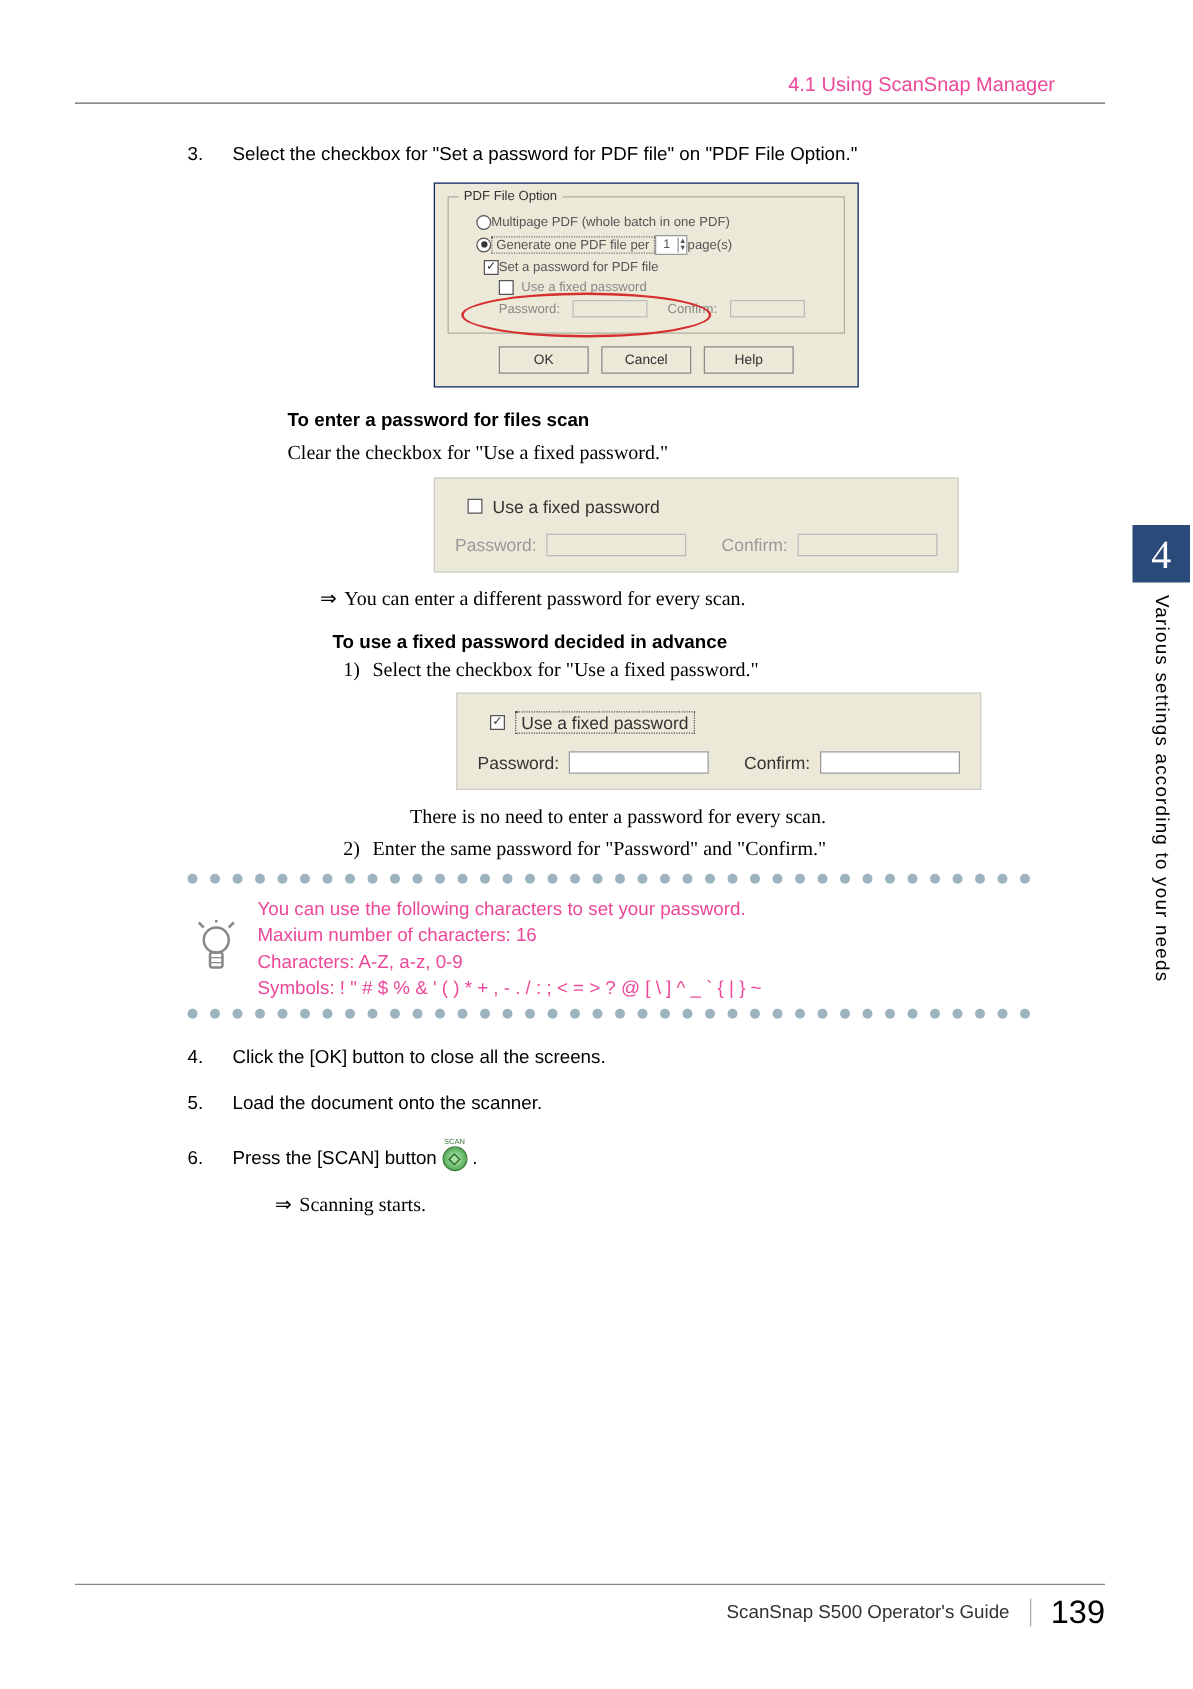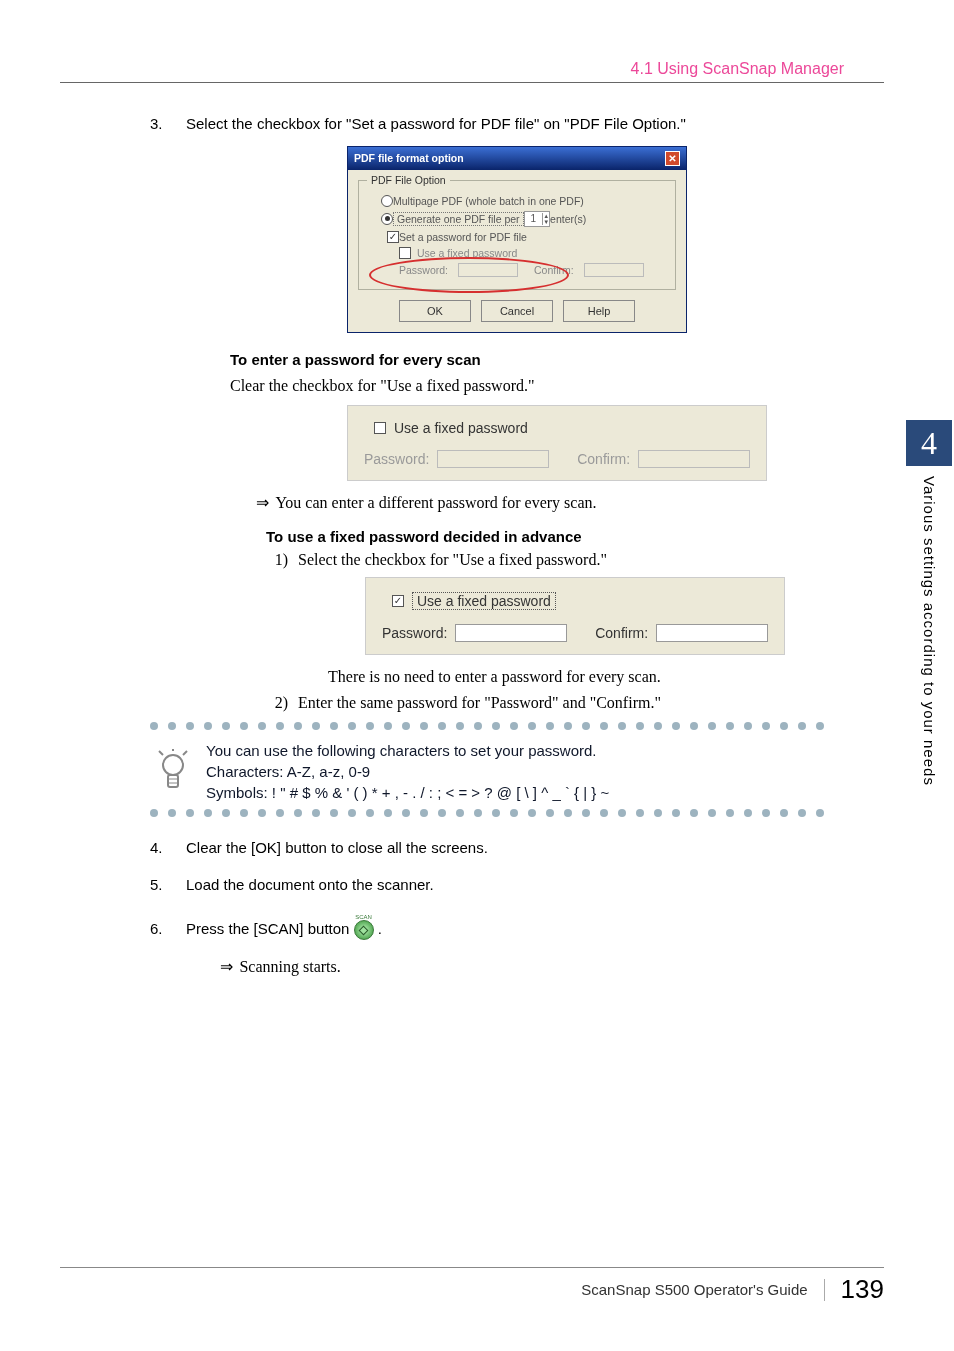--- a/index.html
+++ b/index.html
@@ -117,21 +117,21 @@
 
   .substep-row { display:flex; gap:10px; margin-top:6px; }
   .substep-num { min-width:22px; text-align:right; font-family:"Times New Roman",serif;font-size:16px; }
   .substep-text { flex:1; font-family:"Times New Roman",serif;font-size:16px; }
 
   
   .tip-region { display:flex; align-items:center; gap:14px; margin:10px 0 6px; padding-left:4px; }
   .tip-icon {
     width:38px;height:48px;display:flex;align-items:center;justify-content:center;color:#888;
   }
-  .tip-text { font-size:15px; line-height:1.4; color:#0f172a; }
+  .tip-text { font-size:15px; line-height:1.4; color:#ec4899; }
   .dot-row { display:flex; gap:10px; color:#6b8aa0; font-size:18px; letter-spacing:2px; justify-content:flex-start; padding-left:0; }
   .dot-row span{width:8px;height:8px;border-radius:50%;background:#9db3bf;display:inline-block;}
 
   
   .side-tab {
     position:absolute;
     top:420px;
     right:0;
     width:50px;
     height:520px;
@@ -192,42 +192,38 @@
   <hr class="header-rule">
 
   <div class="content">
 
     <div class="step-row body-text-sans">
       <div class="step-num">3.</div>
       <div class="step-text">Select the checkbox for "Set a password for PDF file" on "PDF File Option."</div>
     </div>
 
     <div class="dialog" style="position:relative;">
-      <div class="titlebar">
-        <span>PDF file format option</span>
-        <span class="close-x">✕</span>
-      </div>
       <div class="dialog-body">
         <div class="fieldset" style="position:relative;">
           <div class="legend">PDF File Option</div>
           <div class="opt-row">
             <span class="radio-empty"></span>
             <span>Multipage PDF (whole batch in one PDF)</span>
           </div>
           <div class="opt-row">
             <span class="radio-filled"></span>
             <span class="dotted">Generate one PDF file per</span>
             <span class="spin">
               <span class="val">1</span>
               <span class="arrows">
                   <span>▲</span>
                   <span>▼</span>
                 </span>
             </span>
-            <span>enter(s)</span>
+            <span>page(s)</span>
           </div>
           <div class="opt-row" style="margin-left:20px;">
             <span class="checkbox-checked"></span>
             <span>Set a password for PDF file</span>
           </div>
           <div class="sub-row">
             <span class="checkbox-empty"></span>
             <span>Use a fixed password</span>
           </div>
           <div class="sub-row" style="margin-top:4px;">
@@ -241,21 +237,21 @@
         </div>
         <div class="btn-row">
           <div class="winbtn">OK</div>
           <div class="winbtn">Cancel</div>
           <div class="winbtn">Help</div>
         </div>
       </div>
     </div>
 
     <div style="margin-left:80px;">
-      <div class="subhead">To enter a password for every scan</div>
+      <div class="subhead">To enter a password for files scan</div>
       <div class="body-text">Clear the checkbox for "Use a fixed password."</div>
       <div class="crop-panel disabled-colors">
         <div class="cp-row" style="margin-left:10px;">
           <span class="checkbox-empty"></span>
           <span>Use a fixed password</span>
         </div>
         <div class="cp-row" style="margin-top:14px;">
           <span class="lbl-gray">Password:</span>
           <span class="field" style="background:#ece9d8;border-color:#bbb;"></span>
           <span class="lbl-gray" style="margin-left:20px;">Confirm:</span>
@@ -337,20 +333,21 @@
           <line x1="18" y1="2" x2="18" y2="-2" stroke="#888" stroke-width="2"></line>
           <line x1="8" y1="6" x2="4" y2="2" stroke="#888" stroke-width="2"></line>
           <line x1="28" y1="6" x2="32" y2="2" stroke="#888" stroke-width="2"></line>
           <rect x="13" y="26" width="10" height="12" rx="2" fill="none" stroke="#888" stroke-width="2"></rect>
           <line x1="13" y1="30" x2="23" y2="30" stroke="#888"></line>
           <line x1="13" y1="34" x2="23" y2="34" stroke="#888"></line>
         </svg>
       </div>
       <div class="tip-text">
         <div>You can use the following characters to set your password.</div>
+        <div>Maxium number of characters: 16</div>
         <div>Characters: A-Z, a-z, 0-9</div>
         <div>Symbols: ! " # $ % &amp; ' ( ) * + , - . / : ; &lt; = &gt; ? @ [ \ ] ^ _ ` { | } ~</div>
       </div>
     </div>
     <div class="dot-row">
       <span></span>
         <span></span>
         <span></span>
         <span></span>
         <span></span>
@@ -384,21 +381,21 @@
         <span></span>
         <span></span>
         <span></span>
         <span></span>
         <span></span>
         <span></span>
     </div>
 
     <div class="step-row body-text-sans" style="margin-top:20px;">
       <div class="step-num">4.</div>
-      <div class="step-text">Clear the [OK] button to close all the screens.</div>
+      <div class="step-text">Click the [OK] button to close all the screens.</div>
     </div>
 
     <div class="step-row body-text-sans" style="margin-top:14px;">
       <div class="step-num">5.</div>
       <div class="step-text">Load the document onto the scanner.</div>
     </div>
 
     <div class="step-row body-text-sans" style="margin-top:22px;align-items:center;">
       <div class="step-num">6.</div>
       <div class="step-text">

